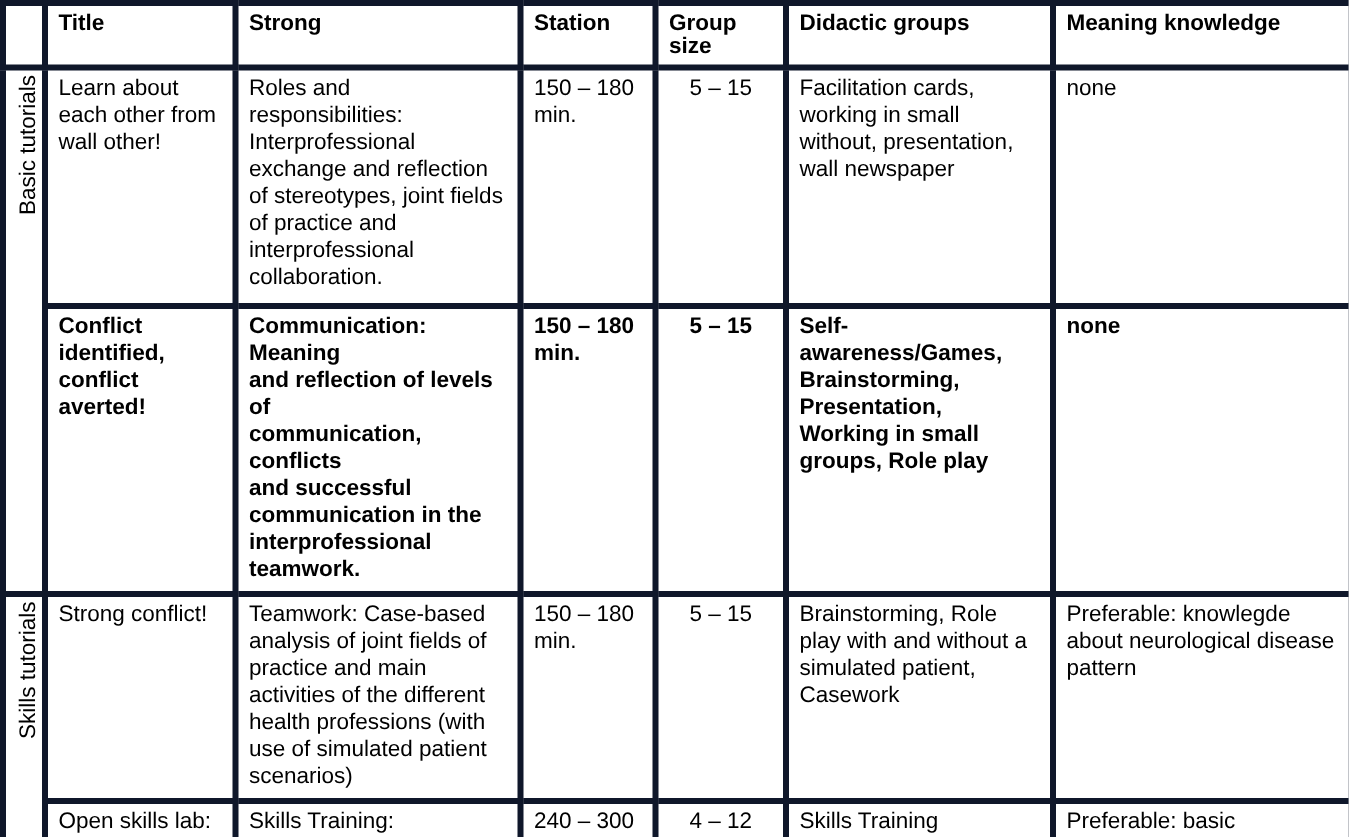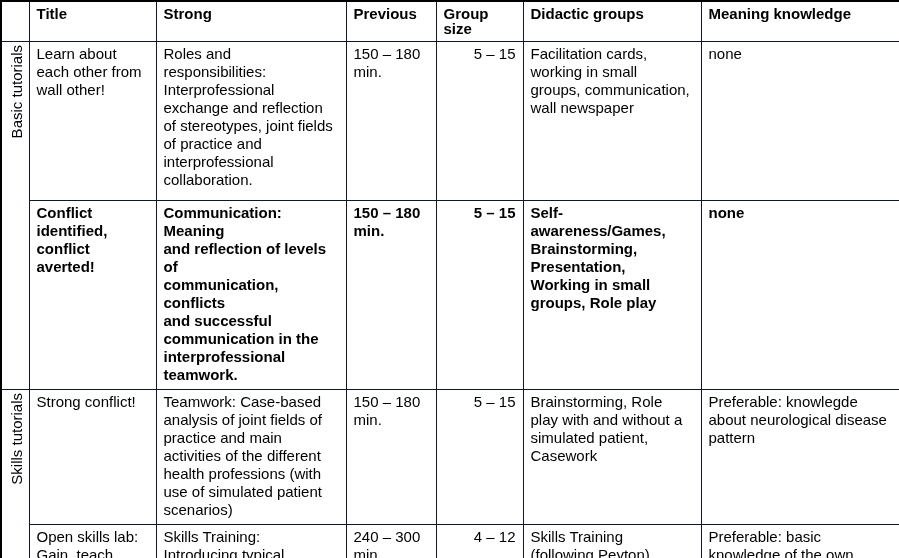--- a/index.html
+++ b/index.html
@@ -14,37 +14,37 @@
     color: #000000;
   }
   table.tutorials {
     border-collapse: collapse;
     table-layout: fixed;
     width: 899px;
     border: 2px solid #000000;
   }
   table.tutorials th,
   table.tutorials td {
-    border: 1px solid #0f172a;
+    border: 4px solid #0f172a;
     vertical-align: top;
     padding: 3px 7px 5px 7px;
     font-size: 15px;
     line-height: 18px;
     white-space: pre-line;
     overflow: hidden;
     word-wrap: break-word;
   }
   table.tutorials th {
     font-weight: bold;
     text-align: left;
     line-height: 15px;
     padding-top: 4px;
   }
   th.center, td.center {
-    text-align: right;
+    text-align: center;
   }
   td.group-cell {
     text-align: center;
     vertical-align: middle;
     padding: 0;
   }
   .vert-label {
     writing-mode: vertical-rl;
     transform: rotate(180deg);
     display: inline-block;
@@ -69,21 +69,21 @@
     <col style="width:90px">
     <col style="width:87px">
     <col style="width:178px">
     <col style="width:199px">
   </colgroup>
   <thead>
     <tr class="header-row">
       <th></th>
       <th>Title</th>
       <th>Strong</th>
-      <th>Previous</th>
+      <th>Station</th>
       <th class="center">Group
 size</th>
       <th>Didactic groups</th>
       <th>Meaning knowledge</th>
     </tr>
   </thead>
   <tbody>
     <tr class="row-1">
       <td class="group-cell" rowspan="2"><span class="vert-label">Basic tutorials</span></td>
       <td>Learn about
@@ -95,21 +95,21 @@
 exchange and reflection
 of stereotypes, joint fields
 of practice and
 interprofessional
 collaboration.</td>
       <td>150 – 180
 min.</td>
       <td class="center">5 – 15</td>
       <td>Facilitation cards,
 working in small
-groups, communication,
+without, presentation,
 wall newspaper</td>
       <td>none</td>
     </tr>
     <tr class="row-2">
       <td>Conflict
 identified,
 conflict averted!</td>
       <td>Communication: Meaning
 and reflection of levels of
 communication, conflicts

